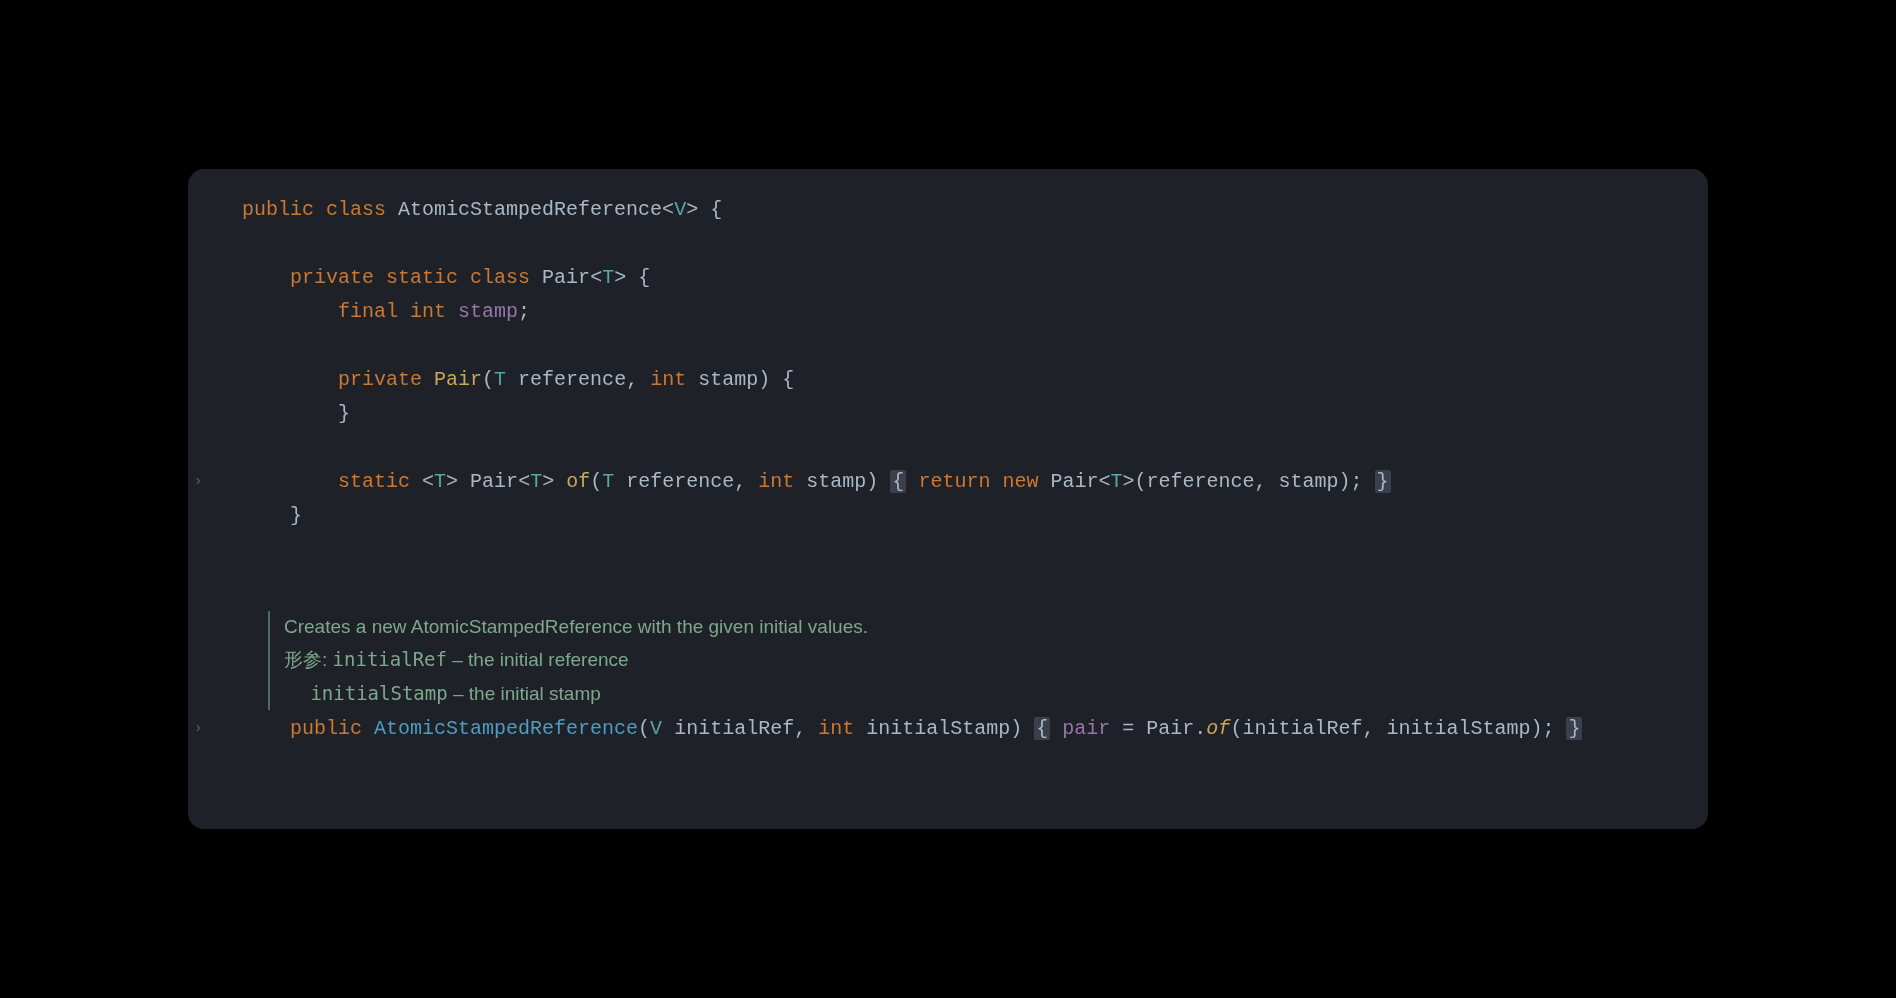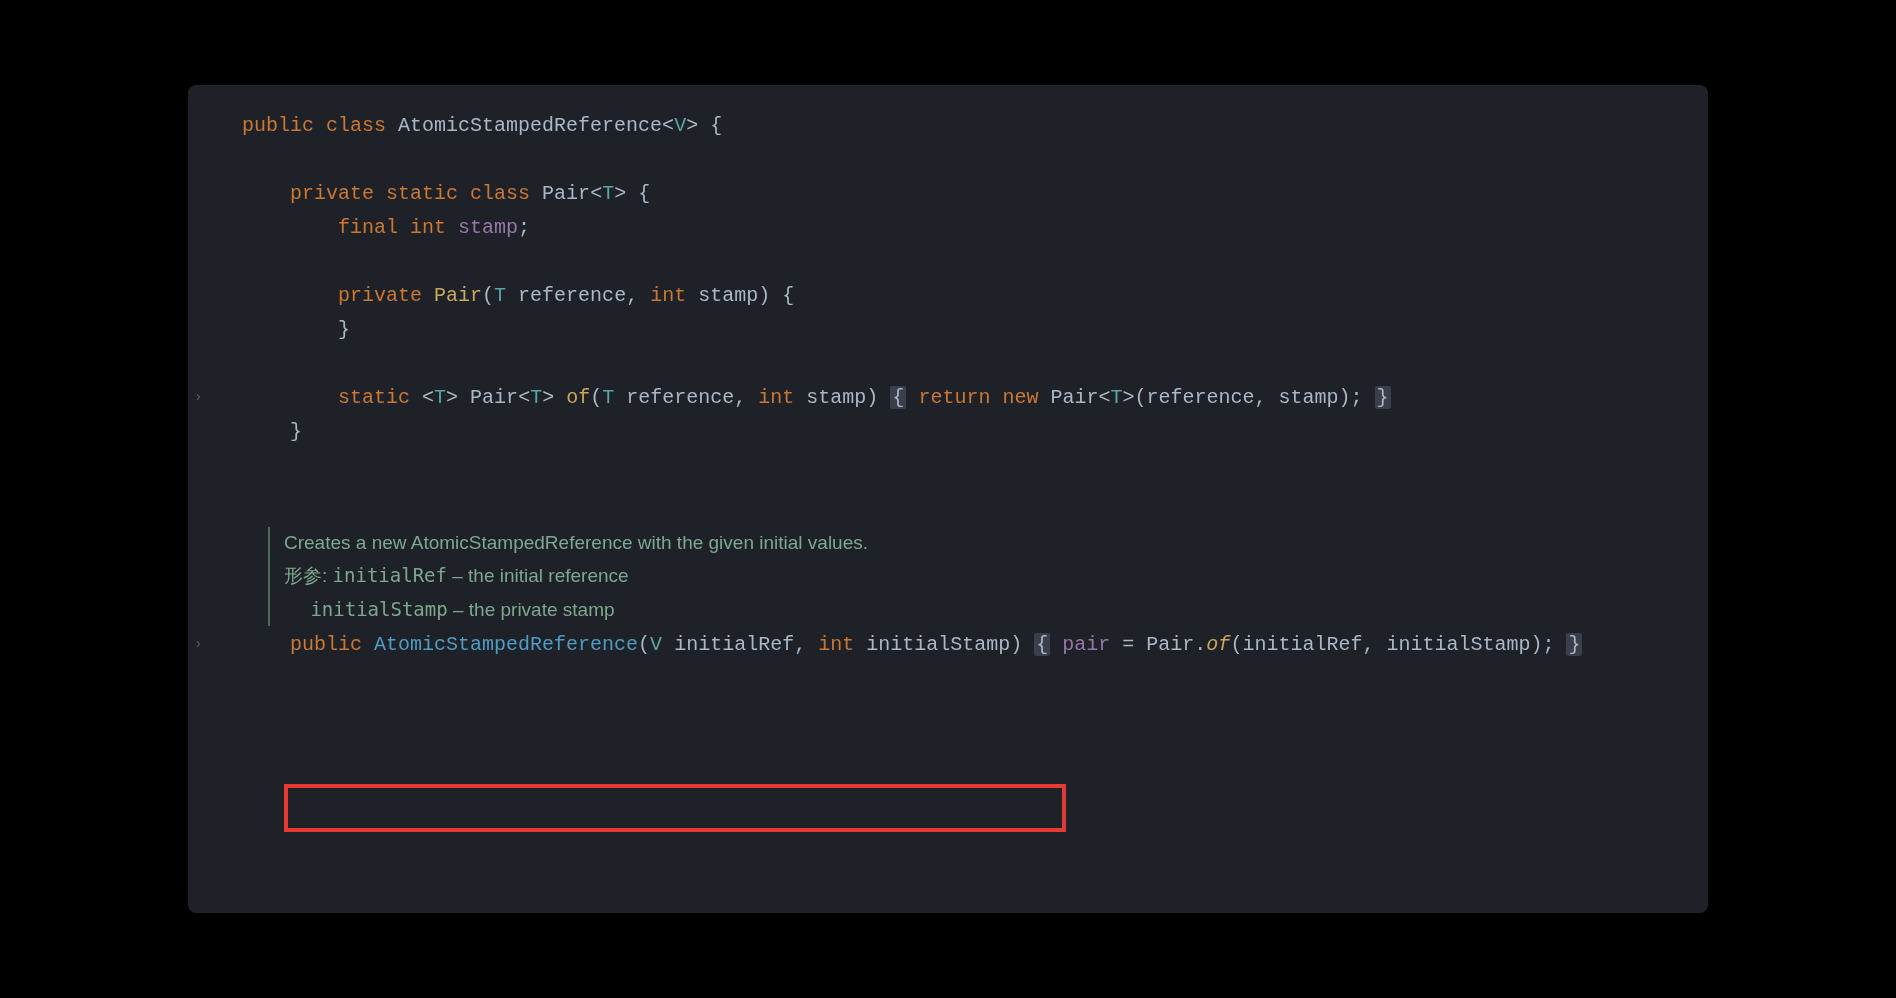--- a/index.html
+++ b/index.html
@@ -7,23 +7,23 @@
     background: #000;
     width: 1896px;
     height: 998px;
     display: flex;
     align-items: center;
     justify-content: center;
     font-family: 'SF Mono', 'Monaco', 'Consolas', 'Courier New', monospace;
   }
   .editor-frame {
     width: 1520px;
-    height: 828px;
+    height: 660px;
     background: #1e2127;
-    border-radius: 8px;
+    border-radius: 16px;
     overflow: hidden;
     box-shadow: 0 20px 60px rgba(0,0,0,0.5);
     position: relative;
   }
   .code-area {
     padding: 24px 0 24px 0;
     font-size: 20px;
     line-height: 1.7;
     color: #abb2bf;
     position: relative;
@@ -104,21 +104,21 @@
     <div class="line">    <span class="punc">}</span></div>
 
     <div class="line">&nbsp;</div>
 
 
     <div class="line">&nbsp;</div>
 
     <div class="doc-block">
       <div class="doc-line"><span>Creates a new AtomicStampedReference with the given initial values.</span></div>
       <div class="doc-line"><span>形参:</span> <span class="doc-mono">initialRef</span><span> – the initial reference</span></div>
-      <div class="doc-line">     <span class="doc-mono">initialStamp</span><span> – the private stamp</span></div>
+      <div class="doc-line">     <span class="doc-mono">initialStamp</span><span> – the initial stamp</span></div>
     </div>
 
     <div class="line"><span class="gutter-icon">›</span>    <span class="kw">public</span> <span class="ctor">AtomicStampedReference</span><span class="punc">(</span><span class="gen">V</span> <span class="id">initialRef</span><span class="punc">, </span><span class="kw">int</span> <span class="id">initialStamp</span><span class="punc">) </span><span class="fold">{</span> <span class="fld">pair</span><span class="op"> = </span><span class="type">Pair</span><span class="punc">.</span><span class="meth ital">of</span><span class="id">(initialRef, initialStamp); </span><span class="fold">}</span></div>
 
     <div class="highlight-box" style="left:96px; top:699px; width:782px; height:48px;"></div>
 
   </div>
 </div>
 
 </body></html>

